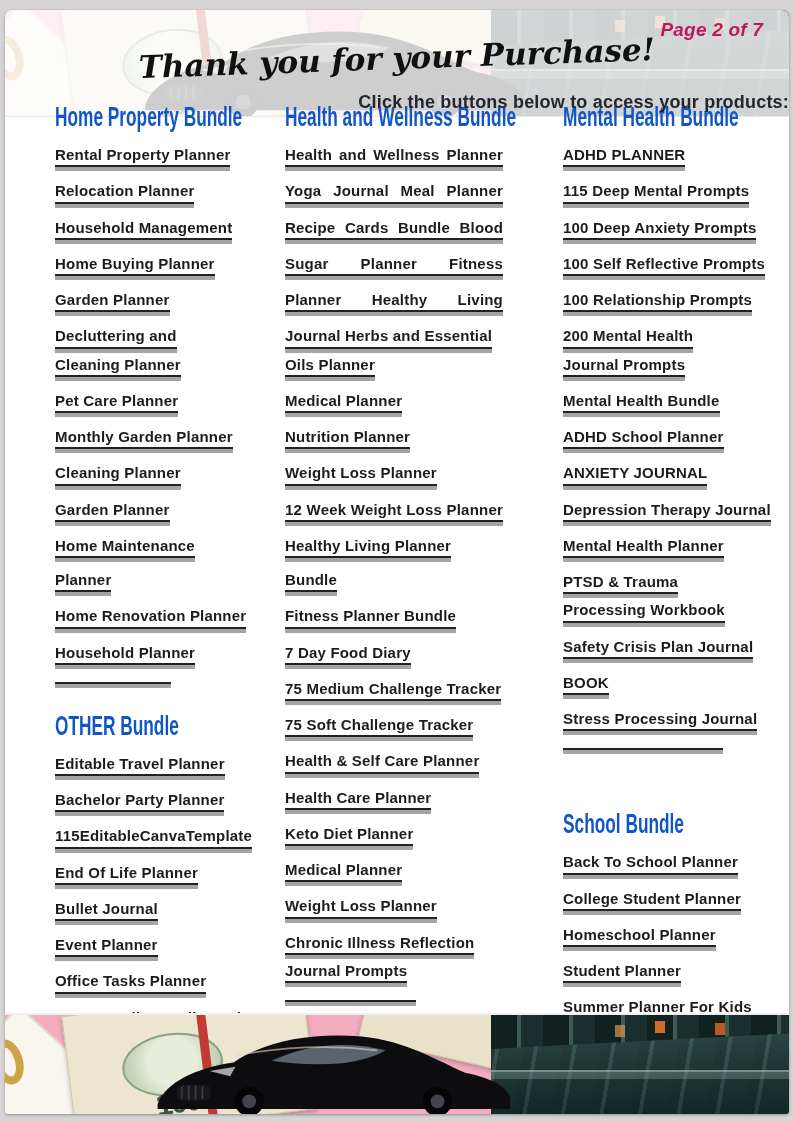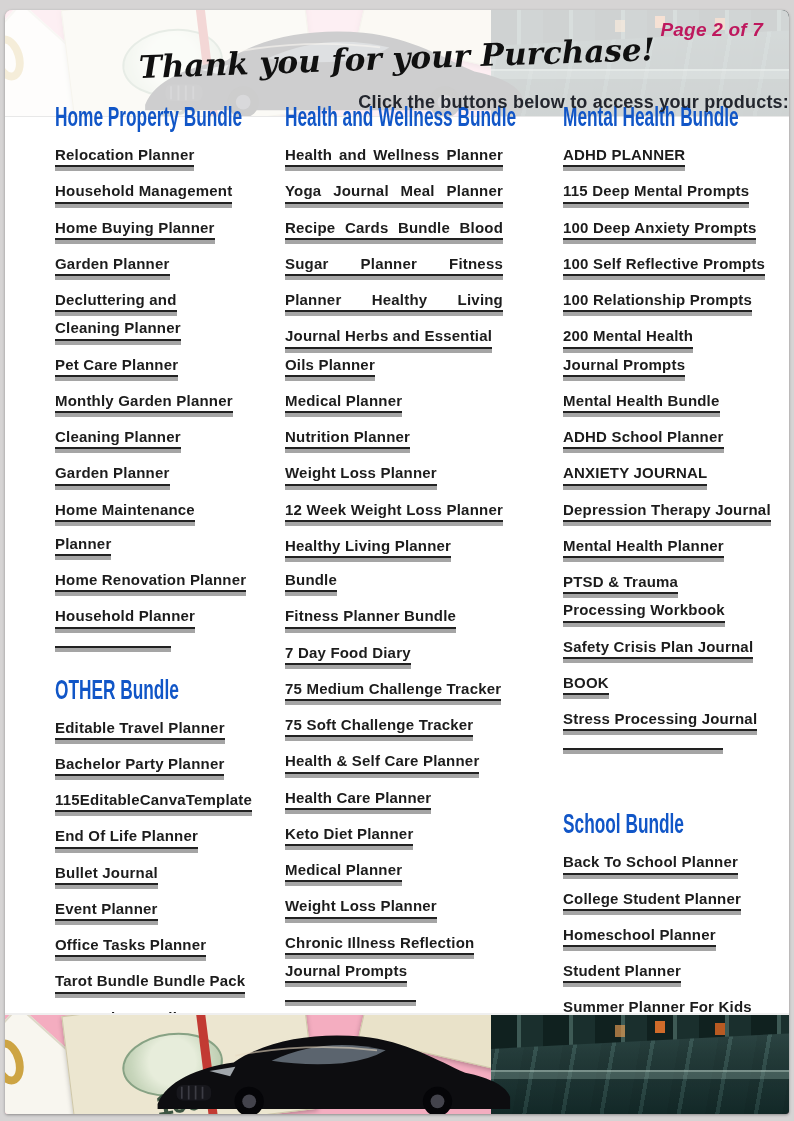--- a/index.html
+++ b/index.html
@@ -131,20 +131,23 @@
       <div class="subtitle">Click the buttons below to access your products:</div>
     </div>
 
     <h1 class="main-title">200+ CANVA TEMPLATES - Part 2</h1>
 
     <div class="columns">
       <div class="col col1" data-col="0">
           <div class="section">
             <div class="bundle-heading">Home Property Bundle</div>
             <div class="item">
+              <span class="line">Rental Property Planner</span>
+            </div>
+            <div class="item">
               <span class="line">Relocation Planner</span>
             </div>
             <div class="item">
               <span class="line">Household Management</span>
             </div>
             <div class="item">
               <span class="line">Home Buying Planner</span>
             </div>
             <div class="item">
               <span class="line">Garden Planner</span>

